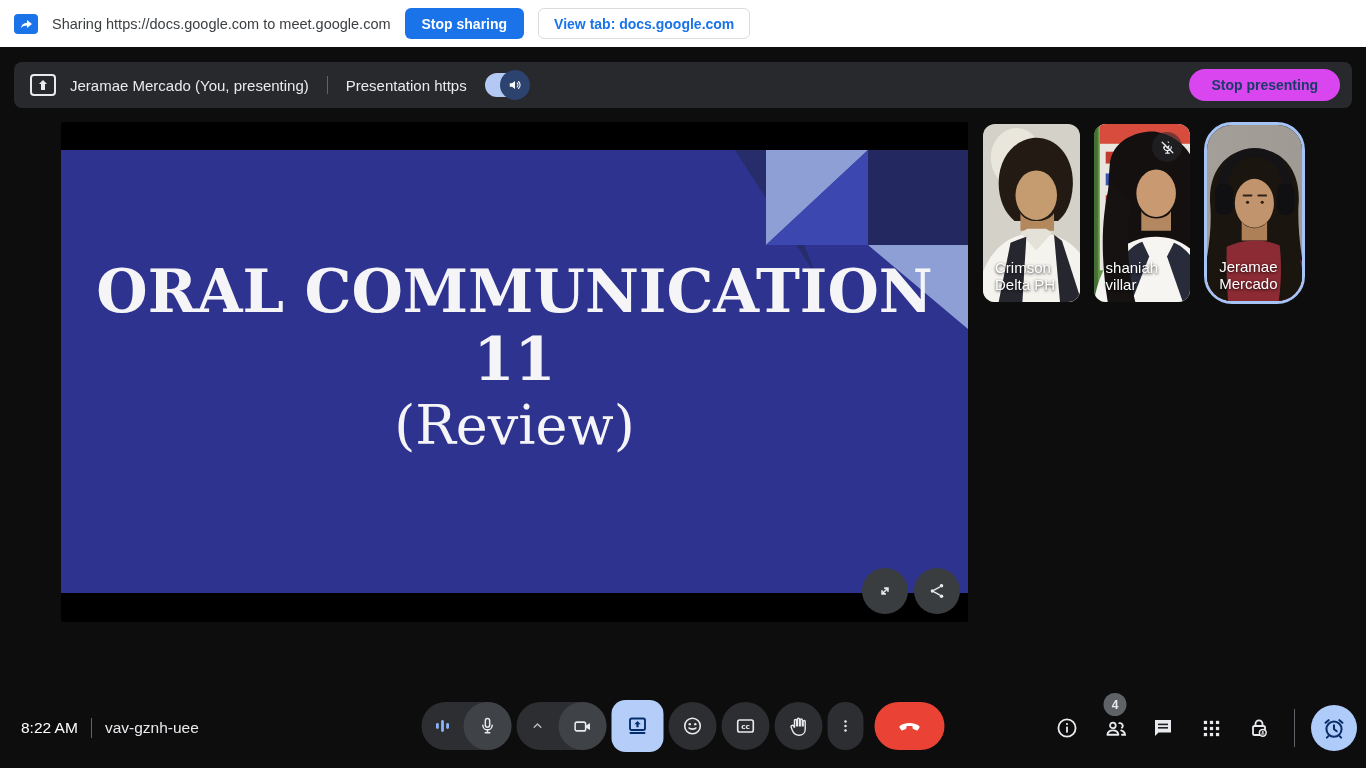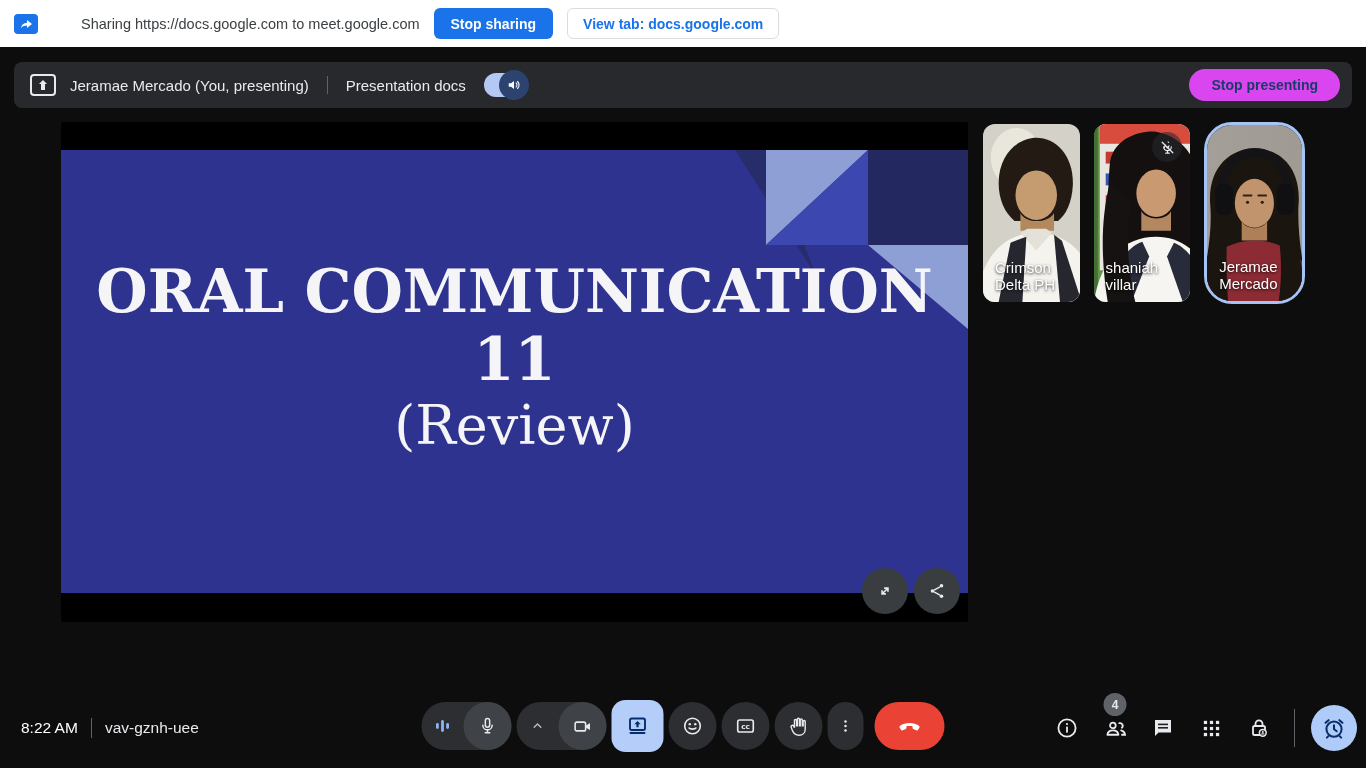--- a/index.html
+++ b/index.html
@@ -4,21 +4,21 @@
 <style>
   * { margin:0; padding:0; box-sizing:border-box; }
   html,body { width:1366px; height:768px; background:#0d0d0e; font-family:"Liberation Sans", sans-serif; }
   .screen { position:relative; width:1366px; height:768px; overflow:hidden; background:#0d0d0e; }
 
   
   .share-bar { position:absolute; top:0; left:0; width:1366px; height:47px; background:#ffffff;
                display:flex; align-items:center; padding-left:14px; gap:14px; z-index:5; }
   .share-glyph { width:24px; height:20px; background:#1a73e8; border-radius:4px;
                  display:flex; align-items:center; justify-content:center; flex:0 0 auto; }
-  .share-msg { font-size:14.5px; color:#3c4043; white-space:nowrap;margin-left:29px; }
+  .share-msg { font-size:14.5px; color:#3c4043; white-space:nowrap; }
   .btn-stop-sharing { height:31px; padding:0 17px; background:#1a73e8; color:#fff; border:none;
                       border-radius:6px; font-size:14px; font-weight:600; font-family:inherit; cursor:pointer; }
   .btn-view-tab { height:31px; padding:0 15px; background:#fff; color:#1a73e8; border:1px solid #dadce0;
                   border-radius:6px; font-size:14px; font-weight:600; font-family:inherit; cursor:pointer; }
 
   
   .present-bar { position:absolute; top:62px; left:14px; width:1338px; height:46px; background:#28292c;
                  border-radius:8px; display:flex; align-items:center; padding:0 12px 0 16px; gap:14px; z-index:4; }
   .present-box-icon { width:26px; height:22px; border:2px solid #e8eaed; border-radius:4px;
                       display:flex; align-items:center; justify-content:center; flex:0 0 auto; }
@@ -103,21 +103,21 @@
   </div>
 
   <div class="present-bar">
     <span class="present-box-icon">
       <svg width="12" height="12" viewBox="0 0 12 12">
         <path d="M6 1l4 4H8v6H4V5H2z" fill="#e8eaed"></path>
       </svg>
     </span>
     <span class="presenter-name">Jeramae Mercado (You, presenting)</span>
     <span class="vbar"></span>
-    <span class="audio-label">Presentation docs</span>
+    <span class="audio-label">Presentation https</span>
     <span class="audio-toggle">
       <span class="thumb">
         <svg width="14" height="14" viewBox="0 0 24 24">
           <path d="M3 9v6h4l5 4V5L7 9H3z" fill="#ffffff"></path>
           <path d="M15.5 8.5a4.5 4.5 0 010 7M18 6a8 8 0 010 12" stroke="#ffffff" stroke-width="1.8" fill="none" stroke-linecap="round"></path>
         </svg>
       </span>
     </span>
     <span class="spacer"></span>
     <button class="btn-stop-presenting">Stop presenting</button>

